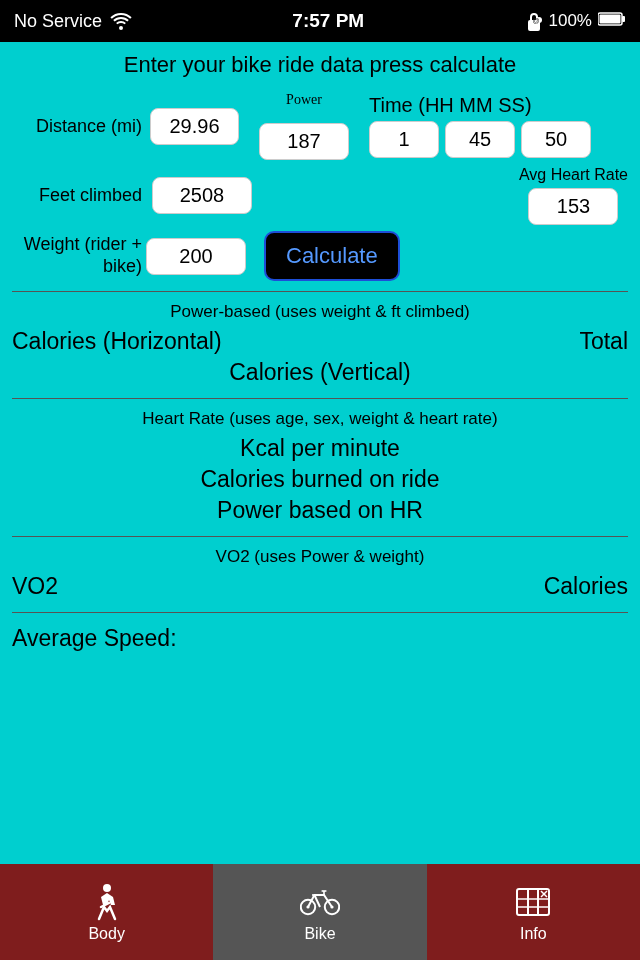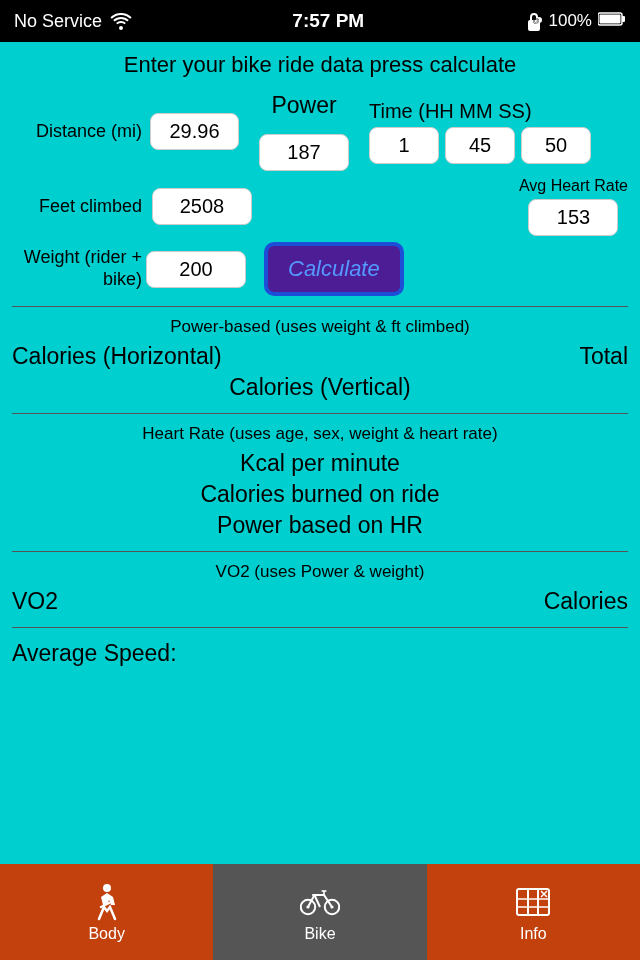--- a/index.html
+++ b/index.html
@@ -75,21 +75,21 @@
 
     .distance-label { width: 130px; text-align: right; }
     .distance-input { width: 89px; }
 
     .power-section {
       display: flex;
       flex-direction: column;
       align-items: center;
       margin-left: 10px;
     }
-    .power-label { font-size: 23px; }
+    .power-label { font-size: 14px; font-family: Liberation Serif, serif; }
     .power-input { width: 90px; margin-top: 15px; }
 
     .time-section {
       display: flex;
       flex-direction: column;
       align-items: flex-start;
       margin-left: 10px;
     }
     .time-label { font-size: 20px; }
     .time-inputs { display: flex; gap: 6px; margin-top: 4px; }
@@ -114,30 +114,29 @@
 
     .row3 {
       display: flex;
       align-items: center;
       gap: 4px;
       margin-top: 0;
     }
     .weight-label { width: 130px; text-align: right; font-size: 18px; line-height: 1.2; }
     .weight-input { width: 100px; }
     .calc-btn {
-      background: #4c1d95;
-      border: 4px solid #1d4ed8;
+      background: #000000;
+      border: 2px solid #1d4ed8;
       border-radius: 10px;
       color: #5599FF;
       font-size: 22px;
       font-weight: 400;
       padding: 10px 20px;
       cursor: pointer;
       margin-left: 14px;
-      font-style: italic;
     }
 
     
     .divider {
       border: none;
       border-top: 1px solid #555;
       margin: 10px 0;
     }
 
     
@@ -161,21 +160,21 @@
       margin-bottom: 6px;
     }
 
     
     #tab-bar {
       position: absolute;
       bottom: 0;
       left: 0;
       width: 640px;
       height: 96px;
-      background: #c2410c;
+      background: #7f1d1d;
       display: flex;
       align-items: stretch;
     }
     .tab-item {
       flex: 1;
       display: flex;
       flex-direction: column;
       align-items: center;
       justify-content: center;
       gap: 4px;

